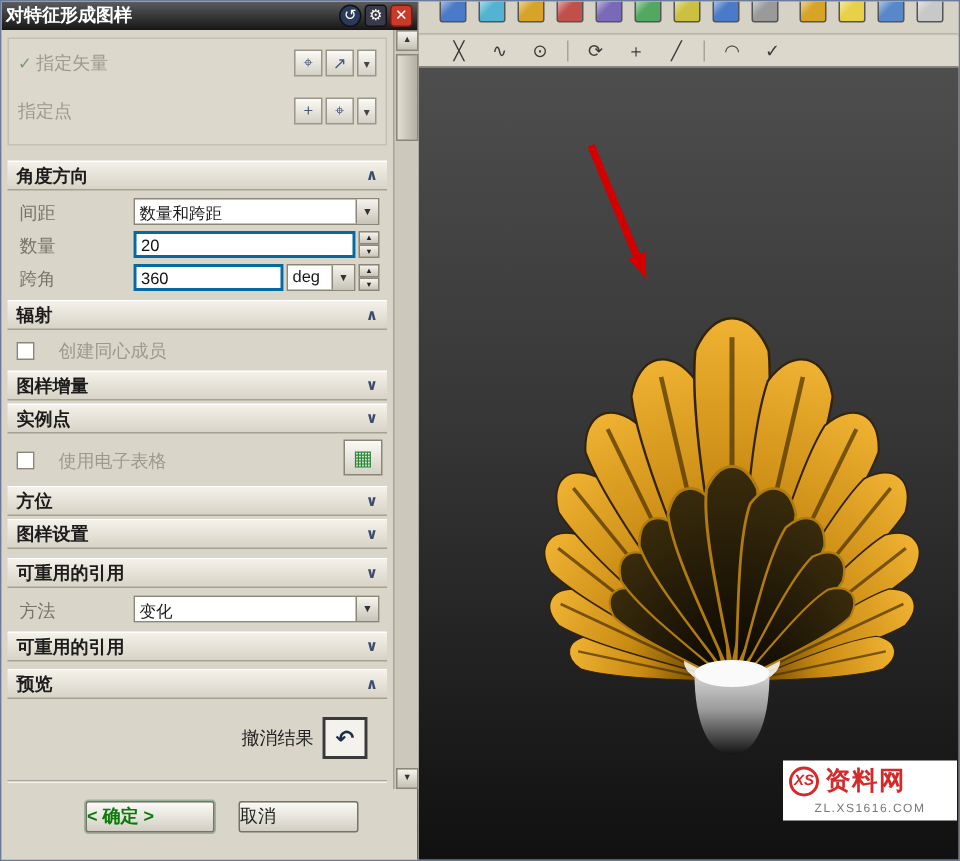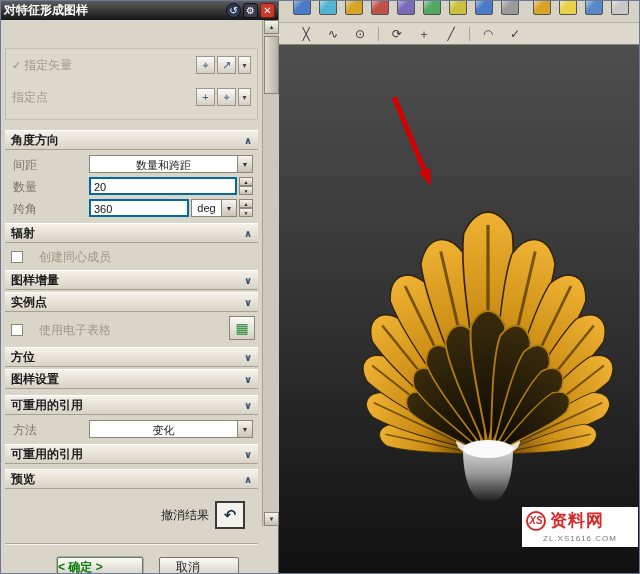--- a/index.html
+++ b/index.html
@@ -27,55 +27,55 @@
 
   
   .dialog { position:absolute; left:0; top:0; width:278px; height:574px; background:#d9d5c9; border-right:1px solid #6a665a; }
   .titlebar { position:absolute; left:0; top:0; width:100%; height:19px; background:linear-gradient(180deg,#5c5c5c,#161616); display:flex; align-items:center; padding:0 3px; }
   .titlebar .ttl { color:#fff; font-size:12px; font-weight:bold; flex:1; }
   .tb-btn { width:15px; height:15px; margin-left:2px; display:flex; align-items:center; justify-content:center; font-size:10px; color:#fff; border-radius:3px; }
   .tb-btn.reset { background:#2a3a5a; border:1px solid #111; border-radius:50%; }
   .tb-btn.gear  { background:#3a3a4a; border:1px solid #111; }
   .tb-btn.close { background:#c83a2a; border:1px solid #7a1a10; font-weight:bold; }
 
-  .dbody { position:absolute; left:0; top:19px; width:261px; height:412px;margin-top:23px; }
+  .dbody { position:absolute; left:0; top:19px; width:261px; height:412px; }
 
   .vecbox { position:absolute; left:4px; top:5px; width:253px; height:72px; border:1px solid #c4c0b4; background:#dcd8cc; }
   .vecrow { display:flex; align-items:center; justify-content:space-between; padding:0 6px; height:32px; }
   .graylbl { color:#9c9a8a; font-size:12px; }
   .chk-glyph { color:#7c9a6c; font-weight:bold; margin-right:3px; font-size:11px; }
   .ibtn { width:19px; height:18px; border:1px solid #9a968a; background:linear-gradient(#fbfaf6,#d4d0c4); display:flex; align-items:center; justify-content:center; font-size:11px; color:#4a5a7a; margin-left:2px; }
   .ibtn.dd { width:13px; font-size:8px; color:#444; }
   .icluster { display:flex; }
 
   .hdr { position:absolute; left:4px; width:253px; height:20px; background:linear-gradient(#f4f1ea,#d7d3c6); border-top:1px solid #fff; border-bottom:1px solid #a6a292; display:flex; align-items:center; padding:0 6px; }
   .hdr-t { font-size:12px; font-weight:bold; color:#1c1c1c; flex:1; }
   .hdr-c { font-size:10px; color:#3c4c6c; font-weight:bold; }
 
   .flbl { position:absolute; left:12px; font-size:12px; color:#77756a; line-height:18px; }
-  .combo { position:absolute; height:18px; background:#fff; border:1px solid #8a8678; display:flex;text-align:center; }
+  .combo { position:absolute; height:18px; background:#fff; border:1px solid #8a8678; display:flex; }
   .combo-v { flex:1; font-size:11px; color:#1a1a1a; padding:2px 3px; white-space:nowrap; overflow:hidden; }
   .combo-a { width:15px; background:linear-gradient(#f6f4ee,#c8c4b8); border-left:1px solid #8a8678; display:flex; align-items:center; justify-content:center; font-size:7px; color:#333; }
   .field { position:absolute; height:18px; background:#fff; border:2px solid #0369a1; font-size:11px; color:#111; padding:2px 3px; }
   .spin { position:absolute; width:14px; height:18px; display:flex; flex-direction:column; }
   .spin span { flex:1; border:1px solid #8a8678; background:linear-gradient(#f6f4ee,#c8c4b8); font-size:5px; color:#222; display:flex; align-items:center; justify-content:center; }
 
   .chkrow { position:absolute; left:10px; display:flex; align-items:center; gap:16px; height:18px;justify-content:space-between; }
   .chkbox { width:12px; height:12px; background:#fff; border:1px solid #8a8678; }
 
   .sheetbtn { position:absolute; left:228px; width:26px; height:24px; border:1px solid #8a8678; background:linear-gradient(#fbfaf6,#d4d0c4); display:flex; align-items:center; justify-content:center; font-size:14px; color:#2a8a3a; }
 
   .undo-lbl { position:absolute; left:118px; width:90px; text-align:right; font-size:12px; color:#222; line-height:28px; }
   .undo-btn { position:absolute; left:214px; width:30px; height:28px; border:2px solid #3a3a3a; background:#f4f2ec; display:flex; align-items:center; justify-content:center; font-size:15px; font-weight:bold; color:#18304a; }
 
   .sep { position:absolute; left:4px; width:253px; height:2px; border-top:1px solid #aaa698; border-bottom:1px solid #f4f2ec; }
 
   .footer-btn { position:absolute; height:21px; border:1px solid #77736a; border-radius:2px; background:linear-gradient(#fbfaf6,#d2cec2); font-size:12px; text-align:left; line-height:19px; }
   .footer-btn.ok { left:56px; width:86px; color:#0a7a0a; font-weight:bold; box-shadow:0 0 0 1px #9ab49a; }
-  .footer-btn.cancel { left:158px; width:80px; color:#222;padding-left:16px; }
+  .footer-btn.cancel { left:158px; width:80px; color:#222; }
 
   .sbar { position:absolute; left:261px; top:19px; width:17px; height:506px; background:#ccc8bc; border-left:1px solid #a8a498; }
   .sb-btn { position:absolute; left:1px; width:15px; height:14px; background:linear-gradient(#f6f4ee,#c4c0b4); border:1px solid #8a8678; font-size:6px; color:#333; display:flex; align-items:center; justify-content:center; }
   .sb-thumb { position:absolute; left:1px; top:16px; width:15px; height:58px; background:linear-gradient(90deg,#e2ded2,#b4b0a4); border:1px solid #8a8678; }
 </style>
 </head>
 <body>
 
 <div class="app">
 

